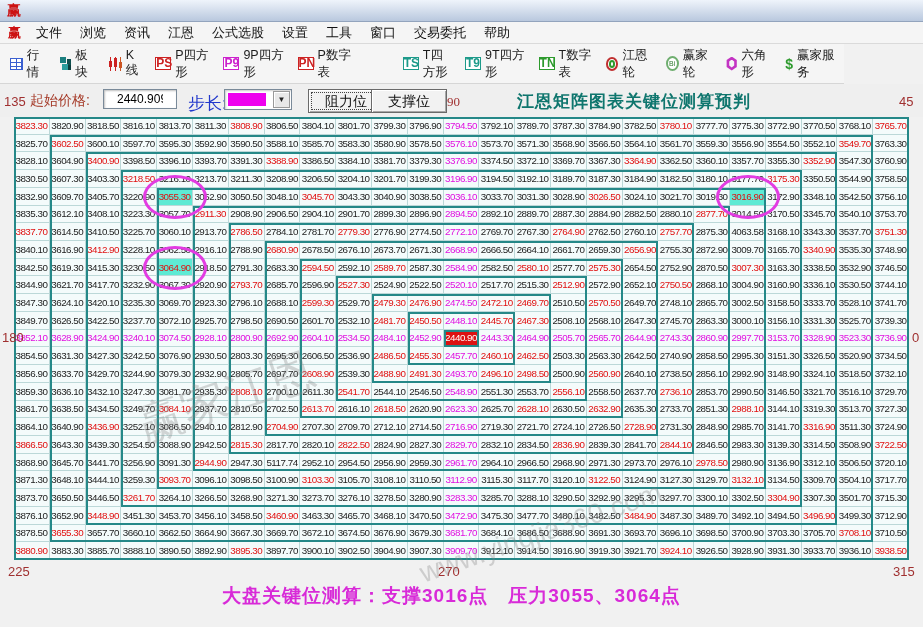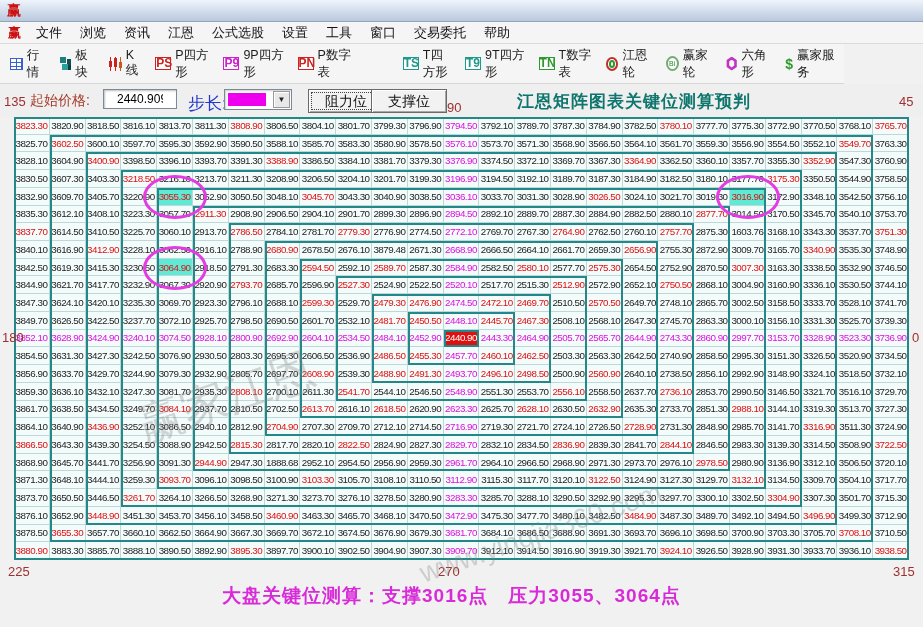--- a/index.html
+++ b/index.html
@@ -178,21 +178,21 @@
     <span class="angle" style="left:4px; top:10px;">135</span>
     <span id="lbl-start">起始价格:</span>
     <input id="start-input" value="2440.9099" style="">
     <span id="lbl-step">步长:</span>
     <div id="step-combo">
       <span id="step-swatch"></span>
       <span id="step-arrow">▼</span>
     </div>
     <button id="btn-resist" class="push-btn">阻力位</button>
     <button id="btn-support" class="push-btn">支撑位</button>
-    <span class="angle" style="left:447px; top:16px;">90</span>
+    <span class="angle" style="left:447px; top:10px;font-family:Liberation Serif, serif;">90</span>
     <span id="matrix-heading">江恩矩阵图表关键位测算预判</span>
     <span class="angle" style="left:899px; top:10px;">45</span>
   </div>
 
   <div id="grid">
     <div id="cells">
         <div class="cell red">3823.30</div>
         <div class="cell">3820.90</div>
         <div class="cell">3818.50</div>
         <div class="cell">3816.10</div>
@@ -355,36 +355,36 @@
         <div class="cell">2776.90</div>
         <div class="cell">2774.50</div>
         <div class="cell mag">2772.10</div>
         <div class="cell">2769.70</div>
         <div class="cell">2767.30</div>
         <div class="cell red">2764.90</div>
         <div class="cell">2762.50</div>
         <div class="cell">2760.10</div>
         <div class="cell red">2757.70</div>
         <div class="cell">2875.30</div>
-        <div class="cell">1603.76</div>
+        <div class="cell">4063.58</div>
         <div class="cell">3168.10</div>
         <div class="cell">3343.30</div>
         <div class="cell">3537.70</div>
         <div class="cell red">3751.30</div>
         <div class="cell">3840.10</div>
         <div class="cell">3616.90</div>
         <div class="cell red">3412.90</div>
         <div class="cell">3228.10</div>
         <div class="cell">3062.50</div>
         <div class="cell">2916.10</div>
         <div class="cell">2788.90</div>
         <div class="cell red">2680.90</div>
         <div class="cell">2678.50</div>
         <div class="cell">2676.10</div>
-        <div class="cell">3879.48</div>
+        <div class="cell">2673.70</div>
         <div class="cell">2671.30</div>
         <div class="cell mag">2668.90</div>
         <div class="cell">2666.50</div>
         <div class="cell">2664.10</div>
         <div class="cell">2661.70</div>
         <div class="cell">2659.30</div>
         <div class="cell red">2656.90</div>
         <div class="cell">2755.30</div>
         <div class="cell">2872.90</div>
         <div class="cell">3009.70</div>
@@ -667,21 +667,21 @@
         <div class="cell">3314.50</div>
         <div class="cell">3508.90</div>
         <div class="cell red">3722.50</div>
         <div class="cell">3868.90</div>
         <div class="cell">3645.70</div>
         <div class="cell">3441.70</div>
         <div class="cell">3256.90</div>
         <div class="cell">3091.30</div>
         <div class="cell red">2944.90</div>
         <div class="cell">2947.30</div>
-        <div class="cell">1888.68</div>
+        <div class="cell">5117.74</div>
         <div class="cell">2952.10</div>
         <div class="cell">2954.50</div>
         <div class="cell">2956.90</div>
         <div class="cell">2959.30</div>
         <div class="cell mag">2961.70</div>
         <div class="cell">2964.10</div>
         <div class="cell">2966.50</div>
         <div class="cell">2968.90</div>
         <div class="cell">2971.30</div>
         <div class="cell">2973.70</div>

